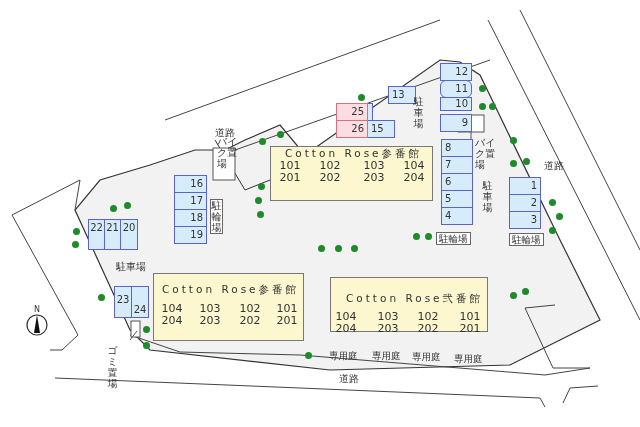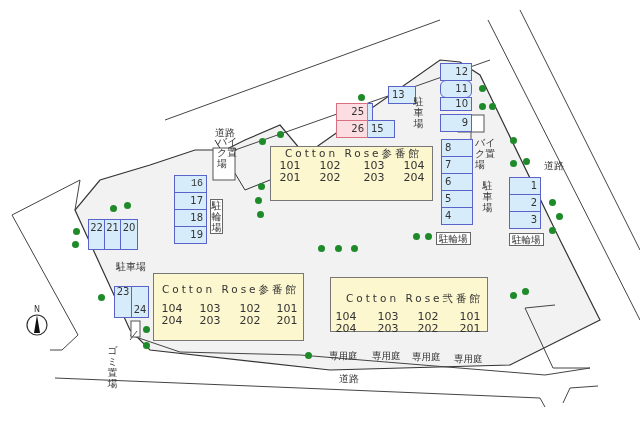--- a/index.html
+++ b/index.html
@@ -96,30 +96,30 @@
 <div class="stall l" style="left:441px;top:139px;width:32px;height:18px;">8</div>
 <div class="stall l" style="left:441px;top:156px;width:32px;height:18px;">7</div>
 <div class="stall l" style="left:441px;top:173px;width:32px;height:18px;">6</div>
 <div class="stall l" style="left:441px;top:190px;width:32px;height:18px;">5</div>
 <div class="stall l" style="left:441px;top:207px;width:32px;height:18px;">4</div>
 
 <div class="stall r" style="left:509px;top:177px;width:32px;height:18px;">1</div>
 <div class="stall r" style="left:509px;top:194px;width:32px;height:18px;">2</div>
 <div class="stall r" style="left:509px;top:211px;width:32px;height:18px;">3</div>
 
-<div class="stall r" style="left:174px;top:175px;width:33px;height:18px;font-family:Liberation Mono, monospace;">16</div>
+<div class="stall r" style="left:174px;top:175px;width:33px;height:18px;">16</div>
 <div class="stall r" style="left:174px;top:192px;width:33px;height:18px;">17</div>
 <div class="stall r" style="left:174px;top:209px;width:33px;height:18px;">18</div>
 <div class="stall r" style="left:174px;top:226px;width:33px;height:18px;">19</div>
 
 <div class="stall c" style="left:88px;top:219px;width:17px;height:31px;align-items:flex-start;padding-top:3px;">22</div>
 <div class="stall c" style="left:104px;top:219px;width:17px;height:31px;align-items:flex-start;padding-top:3px;">21</div>
 <div class="stall c" style="left:120px;top:219px;width:18px;height:31px;align-items:flex-start;padding-top:3px;">20</div>
 
-<div class="stall c" style="left:114px;top:286px;width:18px;height:32px;align-items:flex-end;padding-bottom:20px;">23</div>
+<div class="stall c" style="left:114px;top:286px;width:18px;height:32px;align-items:flex-end;padding-bottom:12px;">23</div>
 <div class="stall c" style="left:131px;top:286px;width:18px;height:32px;align-items:flex-end;padding-bottom:2px;">24</div>
 
 <div class="vlbl" style="left:413px;top:96px;">駐車場</div>
 <div class="vlbl" style="left:482px;top:180px;">駐車場</div>
 <div class="lbl" style="left:116px;top:261px;">駐車場</div>
 <div class="boxlbl" style="left:436px;top:232px;">駐輪場</div>
 <div class="boxlbl" style="left:509px;top:233px;">駐輪場</div>
 <div class="vlbl" style="left:210px;top:199px;background:#fff;border:1px solid #666;">駐輪場</div>
 <div class="lbl" style="left:475px;top:137px;width:26px;white-space:normal;">バイク置場</div>
 <div class="lbl" style="left:217px;top:136px;width:26px;white-space:normal;">バイク置場</div>

